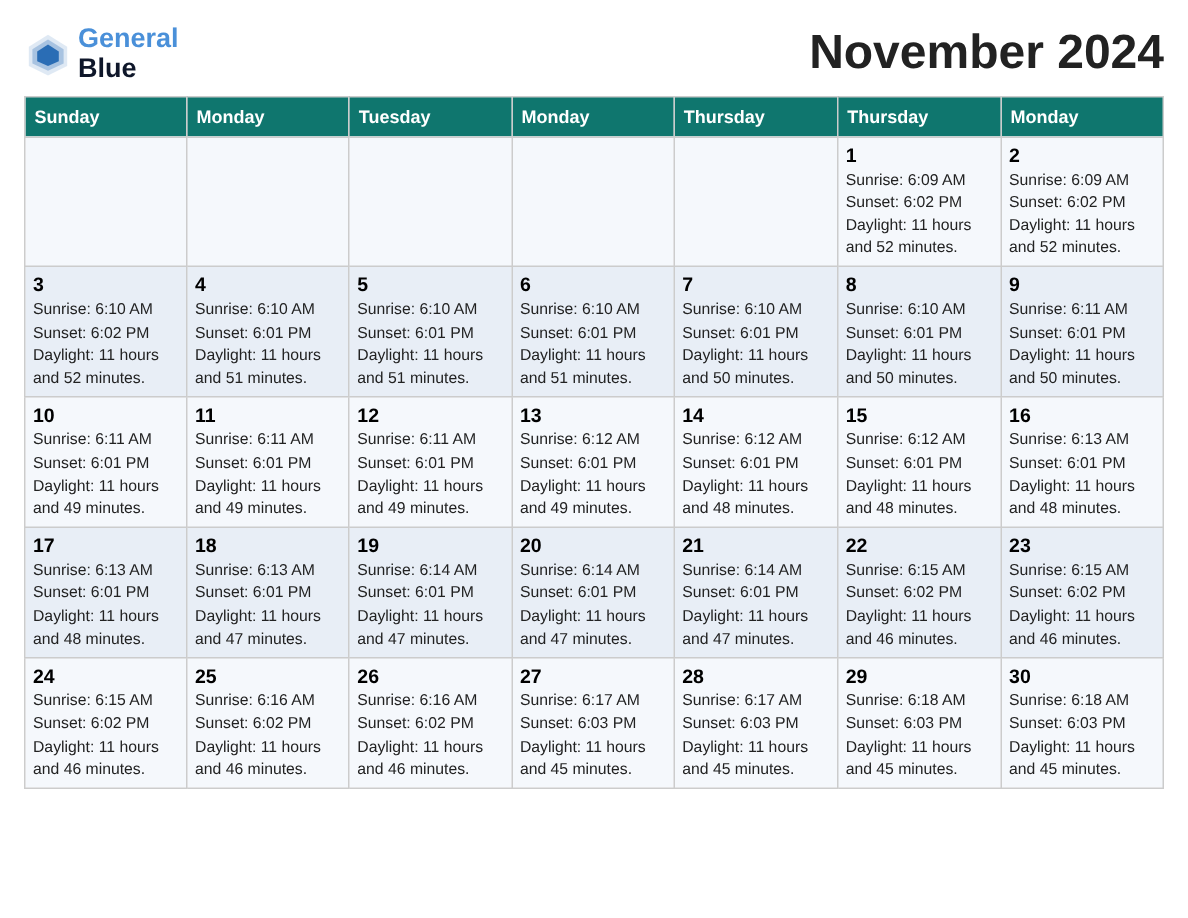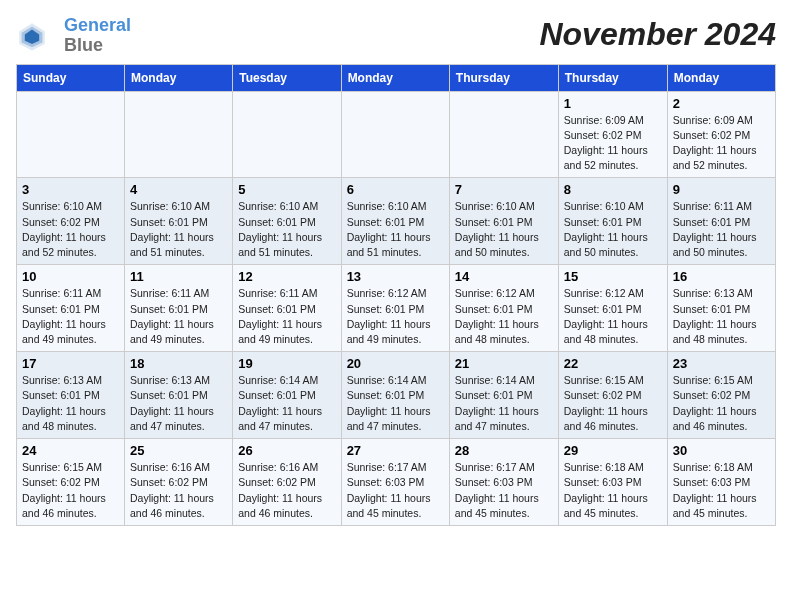--- a/index.html
+++ b/index.html
@@ -12,55 +12,54 @@
     }
     .header {
       display: flex;
       justify-content: space-between;
       align-items: flex-start;
       margin-bottom: 8px;
     }
     .logo {
       display: flex;
       align-items: center;
-      gap: 16px;
+      gap: 4px;
     }
     .logo-text {
       font-size: 18px;
       font-weight: bold;
       color: #1a1a2e;
       line-height: 1.1;
     }
     .logo-text span {
       color: #4a90d9;
     }
     .logo-icon {
       width: 32px;
       height: 32px;
     }
     .title-block {
       text-align: left;
-      font-style: italic;
     }
     .month-title {
       font-size: 32px;
       font-weight: bold;
       color: #222;
     }
     .location {
       font-size: 14px;
       color: #555;
     }
     table {
       width: 100%;
       border-collapse: collapse;
       font-size: 11px;
     }
     thead tr th {
-      background-color: #1d4ed8;
+      background-color: #0f766e;
       color: #fff;
       text-align: left;
       padding: 6px 6px;
       font-size: 12px;
       font-weight: bold;
       border: 1px solid #ccc;
     }
     tbody tr td {
       border: 1px solid #ccc;
       vertical-align: top;
@@ -93,21 +92,21 @@
 
 <div class="header">
   <div class="logo">
     <svg class="logo-icon" viewBox="0 0 40 40">
       <polygon points="20,4 36,14 36,30 20,38 4,30 4,14" fill="#2a6db5" opacity="0.15"></polygon>
       <polygon points="20,8 33,16 33,28 20,34 7,28 7,16" fill="#2a6db5" opacity="0.3"></polygon>
       <polygon points="20,12 29,18 29,26 20,30 11,26 11,18" fill="#2a6db5"></polygon>
     </svg>
     <div class="logo-text">
       <div><span>General</span></div>
-      <div><span style="color:#737373">Blue</span></div>
+      <div><span style="color:#0f172a">Blue</span></div>
     </div>
   </div>
   <div class="title-block">
     <div class="month-title">November 2024</div>
   </div>
 </div>
 
 <table>
   <thead>
     <tr>

